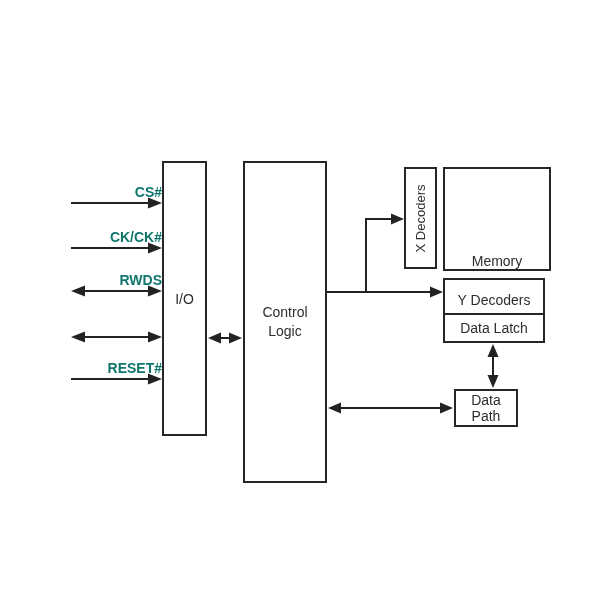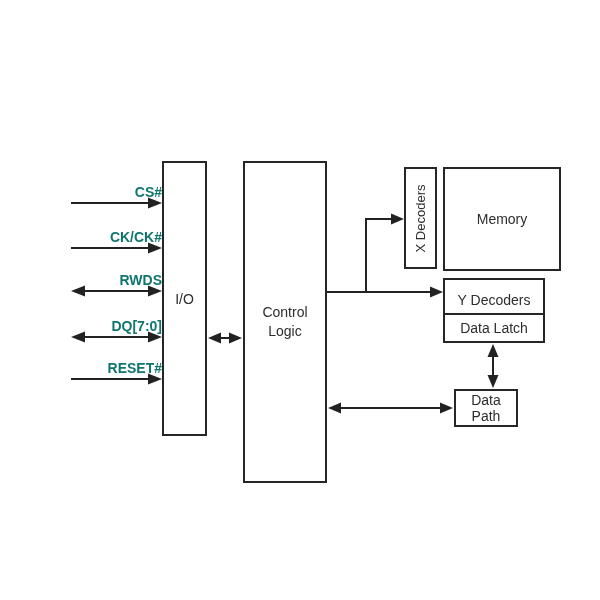--- a/index.html
+++ b/index.html
@@ -32,21 +32,21 @@
     justify-content: center;
     color: #2d2d2d;
     font-size: 14px;
     text-align: center;
   }
   .block-io      { left: 162px; top: 161px; width: 45px;  height: 275px; font-weight: normal; }
   .block-control { left: 243px; top: 161px; width: 84px;  height: 322px; }
   .block-control .wrap { width: 60px; line-height: 1.35; }
   .block-xdec    { left: 404px; top: 167px; width: 33px;  height: 102px; font-size: 13px; }
   .block-xdec .vert { transform: rotate(-90deg); white-space: nowrap; }
-  .block-memory  { left: 443px; top: 167px; width: 118px; height: 104px; }
+  .block-memory  { left: 443px; top: 167px; width: 108px; height: 104px; align-items: flex-end; }
   .block-ydec    { left: 443px; top: 278px; width: 102px; height: 43px; }
   .block-dlatch  { left: 443px; top: 313px; width: 102px; height: 30px; }
   .block-dpath   { left: 454px; top: 389px; width: 64px;  height: 38px; }
   .sig-label {
     position: absolute;
     left: 70px;
     width: 92px;
     height: 17px;
     text-align: right;
     font-size: 14px;
@@ -118,21 +118,20 @@
     <g>
       <line x1="493" y1="355" x2="493" y2="377"></line>
       <polygon points="493,344 487.5,357 498.5,357" stroke="none"></polygon>
       <polygon points="493,388 487.5,375 498.5,375" stroke="none"></polygon>
     </g>
   </svg>
 
   <div class="sig-label sig-cs">CS#</div>
   <div class="sig-label sig-ck">CK/CK#</div>
   <div class="sig-label sig-rwds">RWDS</div>
-  <div class="sig-label sig-dq">DQ[7:0]</div>
   <div class="sig-label sig-reset">RESET#</div>
 
   <div class="block block-io">
     <span>I/O</span>
   </div>
 
   <div class="block block-control">
     <span class="wrap">Control Logic</span>
   </div>
 

